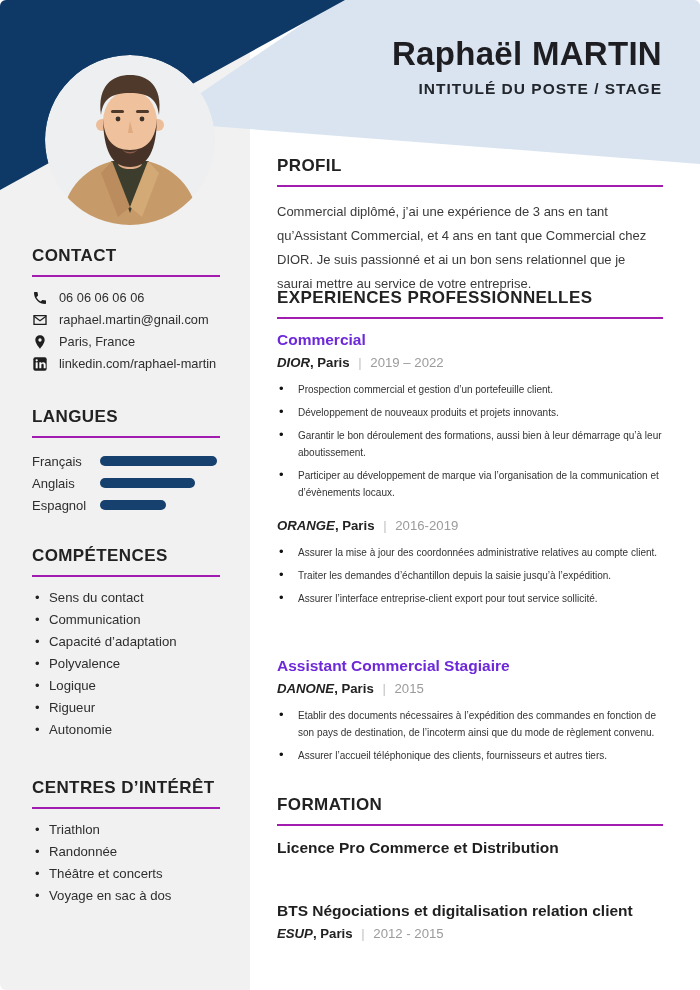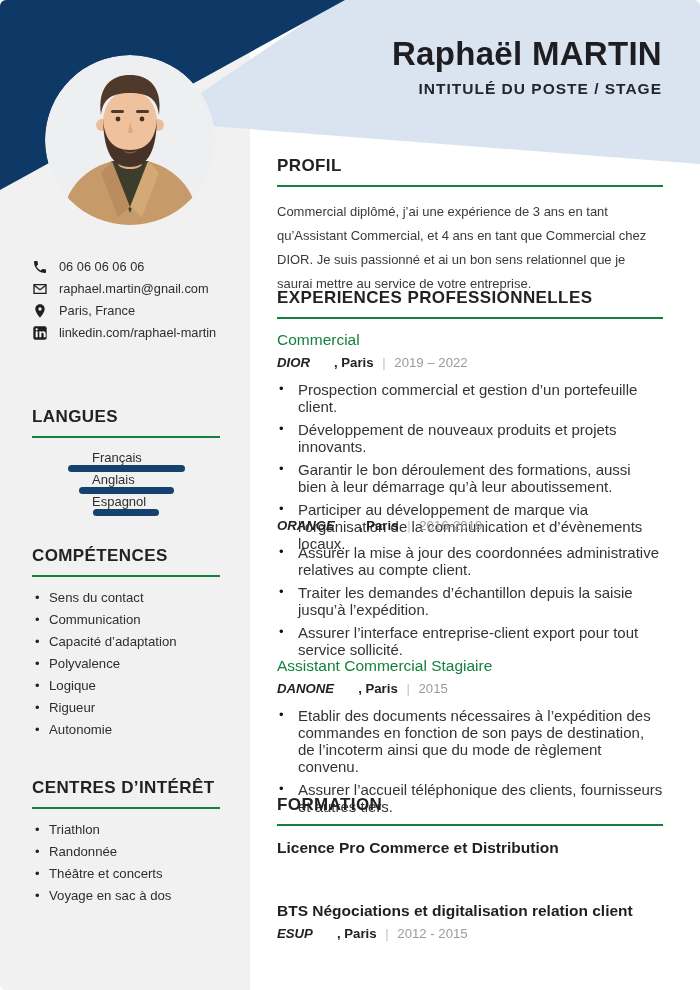--- a/index.html
+++ b/index.html
@@ -14,52 +14,52 @@
   .shape-navy{position:absolute;left:0;top:0;width:700px;height:200px;background:#0e3966;
     clip-path:polygon(0 0,345px 0,0 190px);}
   
   .photo{position:absolute;left:45px;top:55px;width:170px;height:170px;border-radius:50%;overflow:hidden;}
   .photo svg{display:block;}
   
   .header{position:absolute;right:38px;top:34px;text-align:right;}
   .name{font-size:33px;font-weight:700;color:#1d1d22;letter-spacing:.3px;line-height:40px;}
   .subtitle{margin-top:6px;font-size:15.5px;font-weight:700;color:#22262c;letter-spacing:1px;}
   
-  .sec-head{border-bottom:2px solid #15803d;padding-bottom:9px;}
+  .sec-head{border-bottom:2px solid #a21caf;padding-bottom:9px;}
   .sec-title{font-size:17px;font-weight:700;color:#222;letter-spacing:.4px;}
   .side-sec{position:absolute;left:32px;width:188px;}
   .main{position:absolute;left:277px;top:0;width:386px;height:990px;}
   .main-block{position:absolute;left:0;width:386px;}
   
   .contact-list{margin-top:13px;text-align:center;}
   .contact-row{display:flex;align-items:center;margin-bottom:7px;height:15px;}
   .cicon{width:16px;height:16px;flex:0 0 16px;margin-right:11px;}
   .cicon svg{display:block;width:16px;height:16px;}
   .contact-text{font-size:12.8px;color:#2e2e2e;white-space:nowrap;}
   
   .lang-list{margin-top:12px;}
-  .lang-row{display:flex;align-items:center;height:22px;flex-direction:column;}
+  .lang-row{display:flex;align-items:center;height:22px;}
   .lang-label{width:68px;font-size:13px;color:#2e2e2e;}
   .lang-bar{height:10px;border-radius:5px;background:#16406d;}
   
   .side-list{margin-top:13px;}
   .side-li{position:relative;padding-left:17px;font-size:13.2px;color:#2e2e2e;line-height:15px;margin-bottom:7px;}
   .side-li::before{content:"•";position:absolute;left:3px;top:0;color:#222;font-size:13px;}
   
   .profil-text{font-size:13px;line-height:24px;color:#3a3a3a;}
   
-  .job-role{font-size:15.5px;font-weight:400;color:#15803d;line-height:19px;}
+  .job-role{font-size:15.5px;font-weight:700;color:#6d28d9;line-height:19px;}
   .edu-degree{font-size:15.5px;font-weight:700;color:#1f1f1f;line-height:19px;}
   .org-line{margin-top:6px;font-size:13.2px;color:#222;}
   .org-name{font-weight:700;font-style:italic;}
-  .org-loc{font-weight:700;margin-left:24px;}
+  .org-loc{font-weight:700;}
   .org-sep{color:#c2c2c2;margin:0 5px;}
   .org-dates{color:#9b9b9b;}
   .job-bullets{margin-top:11px;}
-  .job-li{position:relative;padding-left:21px;font-size:15px;line-height:17px;color:#333;margin-bottom:6px;}
+  .job-li{position:relative;padding-left:21px;font-size:10px;line-height:17px;color:#333;margin-bottom:6px;}
   .job-li::before{content:"•";position:absolute;left:2px;top:-1px;color:#111;font-size:13px;}
 </style>
 </head>
 <body>
 
 <div class="page">
 
   <div class="sidebar-bg"></div>
   <div class="shape-lightblue"></div>
   <div class="shape-navy"></div>
@@ -96,20 +96,23 @@
       <path d="M85 66 L83 78 L88 78 Z" fill="#e0a97f"></path>
     </svg>
   </div>
 
   <div class="header">
     <div class="name">Raphaël MARTIN</div>
     <div class="subtitle">INTITULÉ DU POSTE / STAGE</div>
   </div>
 
   <div class="side-sec" style="top:246px">
+    <div class="sec-head">
+      <div class="sec-title">CONTACT</div>
+    </div>
     <div class="contact-list">
       <div class="contact-row">
         <span class="cicon">
           <svg viewBox="0 0 24 24">
               <path fill="#1f1f1f" d="M6.62 10.79c1.44 2.83 3.76 5.15 6.59 6.59l2.2-2.2c.27-.27.67-.36 1.02-.24 1.12.37 2.33.57 3.57.57.55 0 1 .45 1 1V20c0 .55-.45 1-1 1C10.61 21 3 13.39 3 4c0-.55.45-1 1-1h3.5c.55 0 1 .45 1 1 0 1.25.2 2.45.57 3.57.11.35.03.74-.25 1.02l-2.2 2.2z"></path>
             </svg>
         </span>
         <span class="contact-text">06 06 06 06 06</span>
       </div>
       <div class="contact-row">

